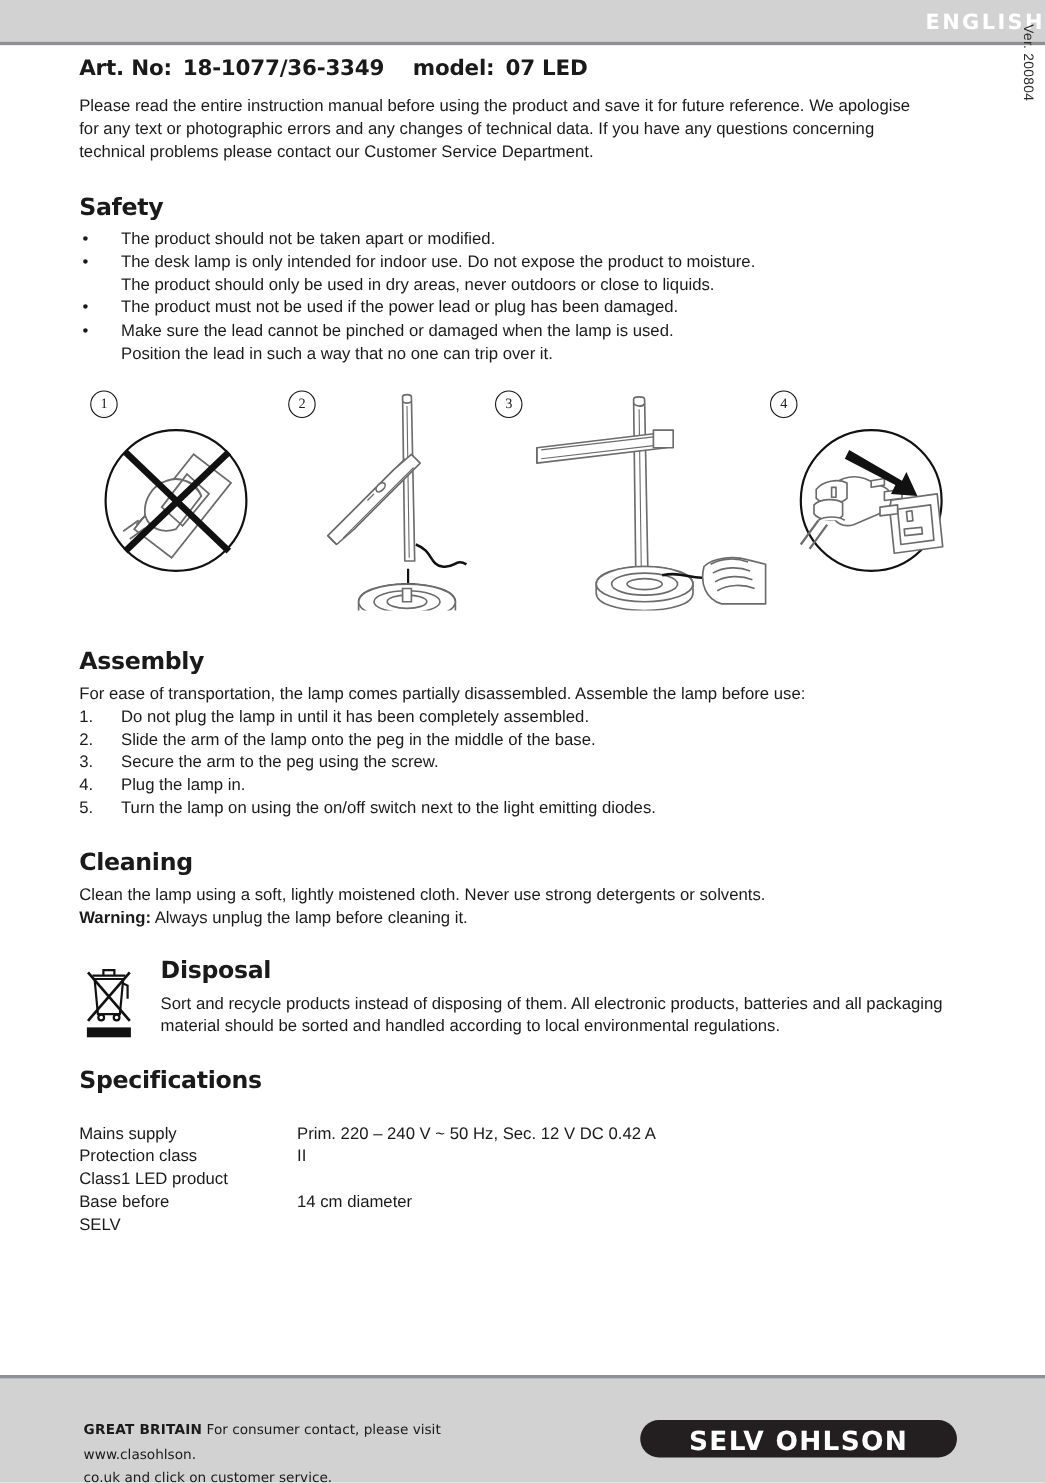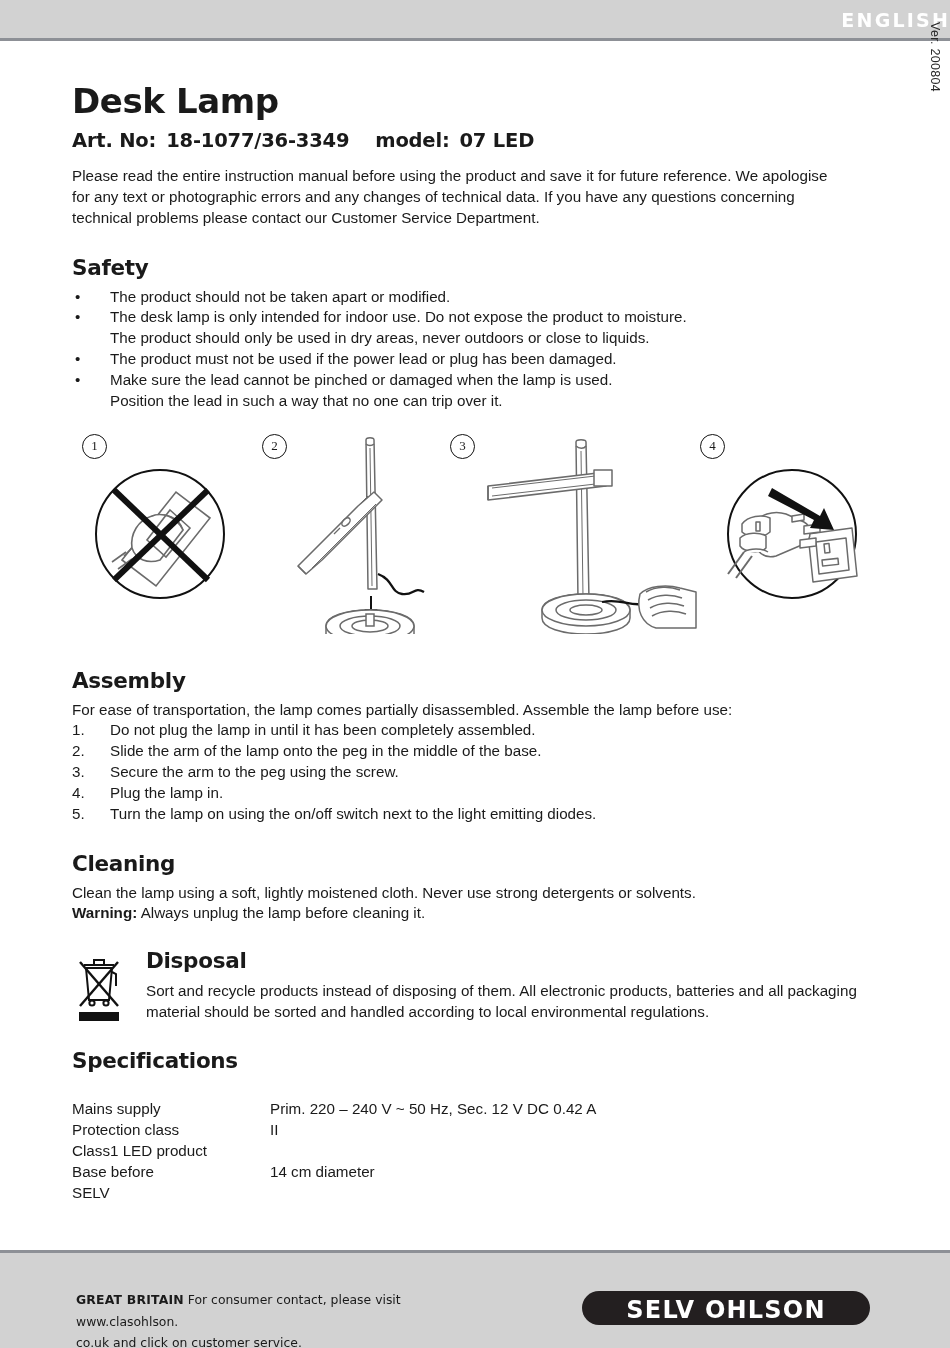--- a/index.html
+++ b/index.html
@@ -232,21 +232,20 @@
 <body>
 
 <div class="lang-band">
   <div class="lang-label">ENGLISH</div>
 </div>
 
 <div class="version">Ver. 200804</div>
 
 <div class="page">
 
-  <h1 class="doc-title">Desk Lamp</h1>
 
   <div class="artno-line">
     <span>Art. No:</span><span class="gap-sm"></span><span>18-1077/36-3349</span><span class="gap"></span><span>model:</span><span class="gap-sm"></span><span>07 LED</span>
   </div>
 
   <p class="intro">Please read the entire instruction manual before using the product and save it for future reference. We apologise for any text or photographic errors and any changes of technical data. If you have any questions concerning technical problems please contact our Customer Service Department.</p>
 
   <h2 class="section">Safety</h2>
   <ul class="bullets">
     <li>

